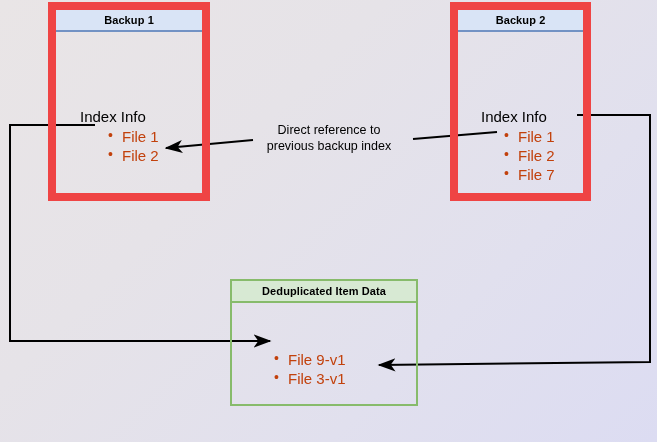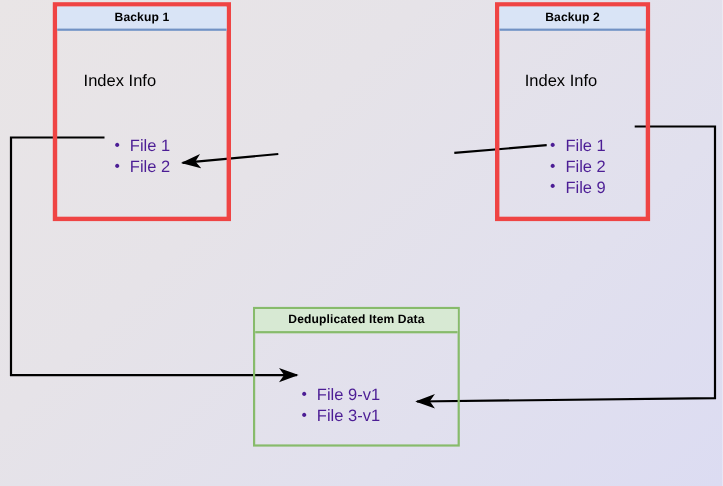--- a/index.html
+++ b/index.html
@@ -39,21 +39,21 @@
     height: 22px;
     letter-spacing: 0.1px;
   }
   .box-body {
     position: relative;
     width: 100%;
   }
 
   
   .box-blue {
-    border: 4px solid #ef4444;
+    border: 8px solid #ef4444;
   }
   .box-blue .box-header {
     background: #d9e4f6;
     border-bottom: 2px solid #7292c4;
   }
 
   
   .box-green {
     border: 2px solid #87bb6b;
   }
@@ -61,30 +61,31 @@
     background: #d7e9d3;
     border-bottom: 2px solid #87bb6b;
   }
 
   
   .index-title {
     position: absolute;
     font-size: 15px;
     color: #000;
     white-space: nowrap;
+    margin-top: 39px;
   }
   .file-list {
     position: absolute;
     margin: 0;
     padding: 0;
     list-style: none;
   }
   .file-list li {
     font-size: 15px;
-    color: #4c1d95;
+    color: #c2410c;
     line-height: 19px;
     white-space: nowrap;
     position: relative;
     padding-left: 14px;
   }
   .file-list li::before {
     content: "\2022";
     position: absolute;
     left: 0;
     top: -1px;
@@ -148,29 +149,33 @@
     </div>
   </div>
 
   <div class="box box-blue" id="box-backup-2" style="left:450px; top:2px; width:141px; height:199px;">
     <div class="box-header">Backup 2</div>
     <div class="box-body">
       <div class="index-title" style="left:23px; top:37px;">Index Info</div>
       <ul class="file-list" style="left:46px; top:95px;">
         <li>File 1</li>
         <li>File 2</li>
-        <li>File 9</li>
+        <li>File 7</li>
       </ul>
     </div>
   </div>
 
   <div class="box box-green" id="box-dedup" style="left:230px; top:279px; width:188px; height:127px;">
     <div class="box-header">Deduplicated Item Data</div>
     <div class="box-body">
       <ul class="file-list" style="left:42px; top:47px;">
         <li>File 9-v1</li>
         <li>File 3-v1</li>
       </ul>
     </div>
   </div>
 
+  <div class="caption" style="left:258px; top:122px; width:142px;">
+    <div>Direct reference to</div>
+    <div>previous backup index</div>
+  </div>
 
 </div>
 
 </body></html>

